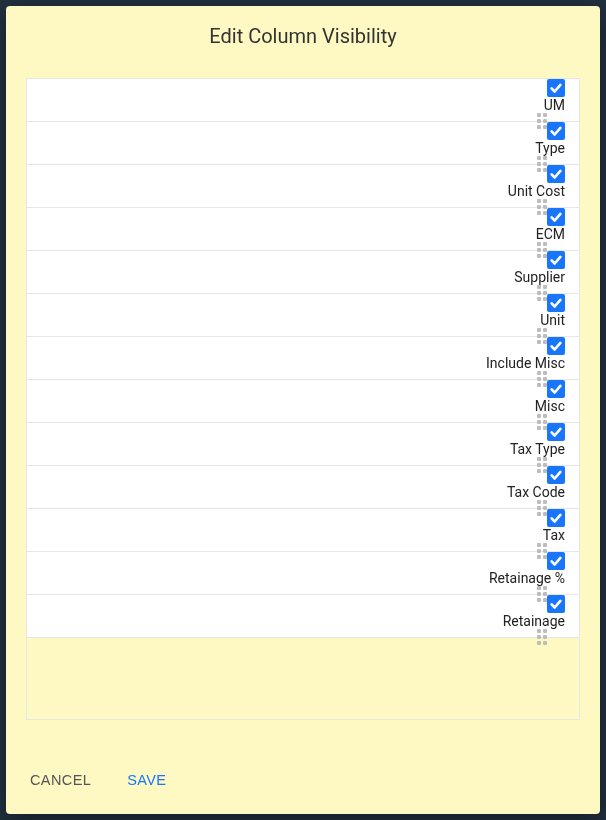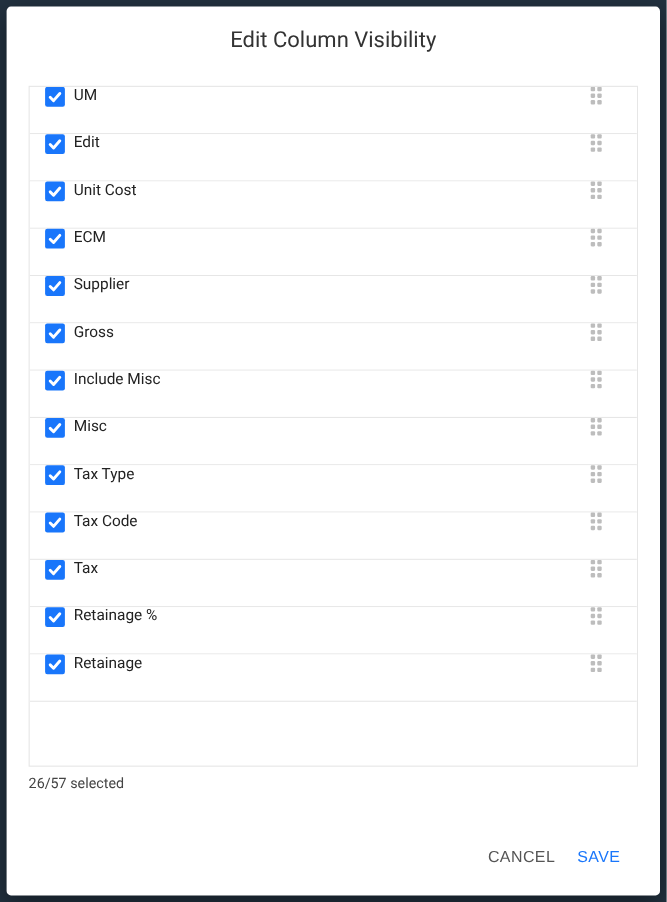--- a/index.html
+++ b/index.html
@@ -8,21 +8,21 @@
       background: #22313f;
       width: 606px;
       height: 820px;
       overflow: hidden;
       display: flex;
       align-items: flex-start;
       justify-content: center;
       padding-top: 6px;
     }
     .dialog {
-      background: #ffffff;
+      background: #fef9c3;
       width: 594px;
       height: 808px;
       border-radius: 4px;
       box-shadow: 0 8px 24px rgba(0,0,0,0.4);
       display: flex;
       flex-direction: column;
       padding: 18px 20px 14px 20px;
     }
     .dialog-title {
       text-align: center;
@@ -35,25 +35,26 @@
       flex: 1;
       border: 1px solid #e6e6e6;
       overflow: auto;
       position: relative;
     }
     .list-inner {
       min-height: 100%;
     }
     .list-item {
       display: flex;
-      align-items: flex-start;
+      align-items: flex-end;
       height: 43px;
       padding: 0 14px;
       border-bottom: 1px solid #e6e6e6;
       background: #fff;
+      flex-direction: column;
     }
     .checkbox {
       width: 18px;
       height: 18px;
       border-radius: 2px;
       background: #1976fb;
       display: flex;
       align-items: center;
       justify-content: center;
       flex-shrink: 0;
@@ -90,22 +91,21 @@
       background: #bdbdbd;
       border-radius: 1px;
     }
     .status-text {
       font-size: 13px;
       color: #444;
       margin-top: 8px;
     }
     .footer {
       display: flex;
-      justify-content: flex-end;
-      gap: 12px;
+      gap: 28px;
       margin-top: 46px;
       padding-right: 12px;
       padding-bottom: 6px;
     }
     .btn {
       background: none;
       border: none;
       font-size: 14.5px;
       letter-spacing: 0.4px;
       cursor: pointer;
@@ -143,21 +143,21 @@
             <span></span>
             <span></span>
           </div>
         </div>
         <div class="list-item">
           <div class="checkbox">
             <svg viewBox="0 0 16 16">
               <polyline points="3 8.5 6.5 12 13 4.5"></polyline>
             </svg>
           </div>
-          <span class="item-label">Edit</span>
+          <span class="item-label">Type</span>
           <div class="drag-handle">
             <span></span>
             <span></span>
             <span></span>
             <span></span>
             <span></span>
             <span></span>
           </div>
         </div>
         <div class="list-item">
@@ -207,21 +207,21 @@
             <span></span>
             <span></span>
           </div>
         </div>
         <div class="list-item">
           <div class="checkbox">
             <svg viewBox="0 0 16 16">
               <polyline points="3 8.5 6.5 12 13 4.5"></polyline>
             </svg>
           </div>
-          <span class="item-label">Gross</span>
+          <span class="item-label">Unit</span>
           <div class="drag-handle">
             <span></span>
             <span></span>
             <span></span>
             <span></span>
             <span></span>
             <span></span>
           </div>
         </div>
         <div class="list-item">
@@ -332,19 +332,18 @@
             <span></span>
             <span></span>
             <span></span>
             <span></span>
             <span></span>
           </div>
         </div>
       </div>
   </div>
 
-  <div class="status-text">26/57 selected</div>
 
   <div class="footer">
     <button class="btn btn-cancel">CANCEL</button>
     <button class="btn btn-save">SAVE</button>
   </div>
 </div>
 
 </body></html>

